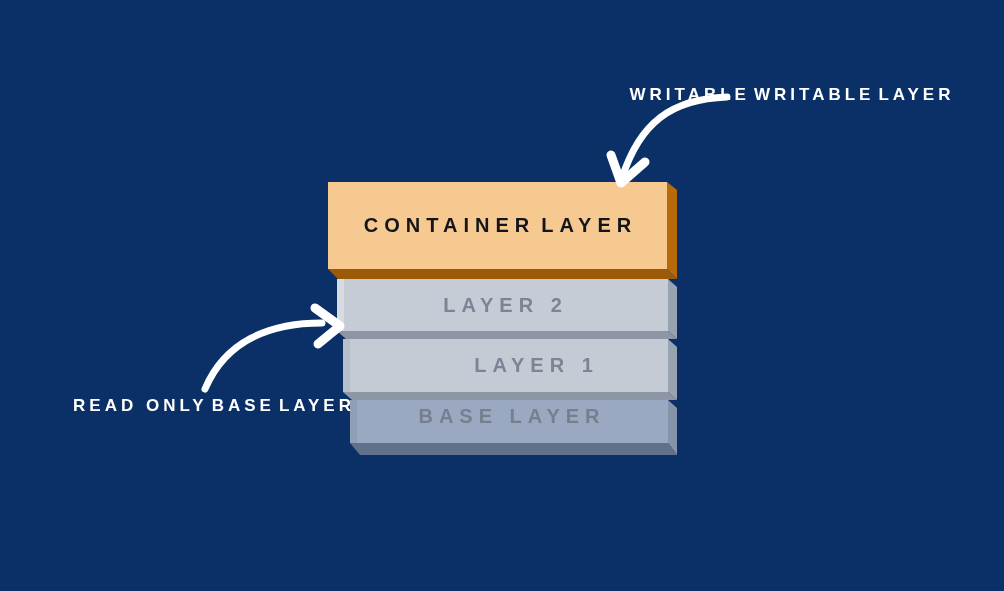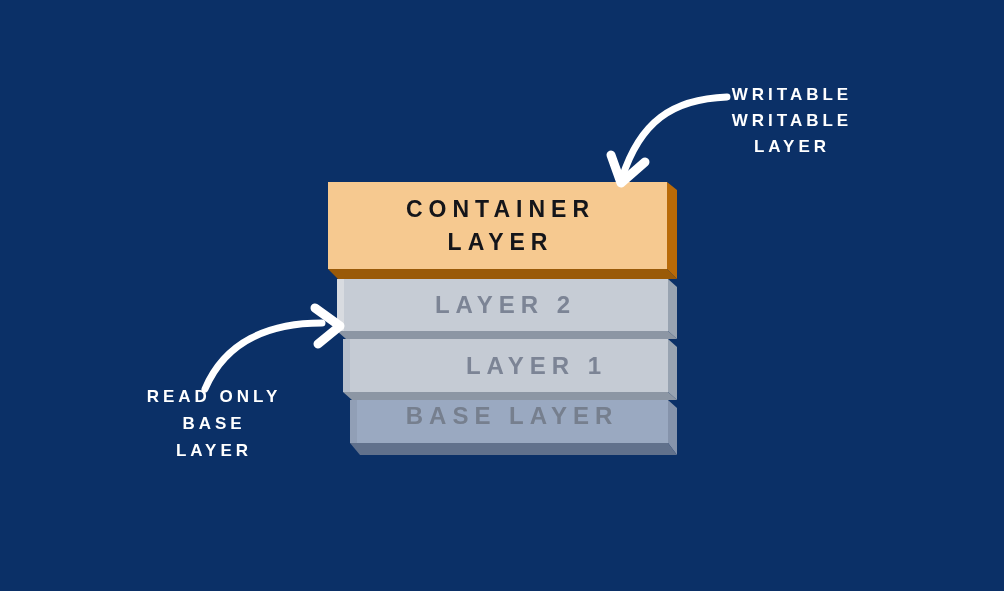--- a/index.html
+++ b/index.html
@@ -11,45 +11,45 @@
     font-family: "Liberation Sans", sans-serif;
     background: #0B3067;
   }
   .diagram-svg {
     position: absolute;
     left: 0; top: 0;
   }
   .label {
     position: absolute;
     display: flex;
-    flex-direction: column;
+    flex-direction: row;
     align-items: center;
     justify-content: center;
     font-weight: 700;
     text-align: center;
     white-space: nowrap;
   }
   .container-label {
     left: 328px; top: 182px; width: 339px; height: 87px;
-    font-size: 23px; line-height: 33px;
+    font-size: 20px; line-height: 33px;
     letter-spacing: 6px; text-indent: 6px;
   }
   .layer-label {
-    font-size: 24px;
+    font-size: 20px;
     letter-spacing: 6px; text-indent: 6px;
   }
   .layer-label.l2   { left: 337px; top: 279px; width: 331px; height: 52px; }
   .layer-label.l1   { left: 343px; top: 339px; width: 325px; height: 53px; }
   .layer-label.base { left: 350px; top: 400px; width: 318px; height: 32px; }
   .note {
     font-size: 17px;
     letter-spacing: 4px; text-indent: 4px;
   }
   .writable-note { left: 690px; top: 82px;  width: 200px; line-height: 26px; }
-  .readonly-note { left: 112px; top: 383px; width: 200px; line-height: 27px; align-items: center; }
+  .readonly-note { left: 112px; top: 392px; width: 200px; line-height: 27px; align-items: center; }
 </style>
 </head>
 <body>
 
 <div class="canvas" style="background-color: rgb(11, 48, 103);">
 
   <svg class="diagram-svg" width="1004" height="591" viewBox="0 0 1004 591">
 
     <g>
       <polygon points="667,182 677,190 677,279 667,269" fill="#B96A08"></polygon>

